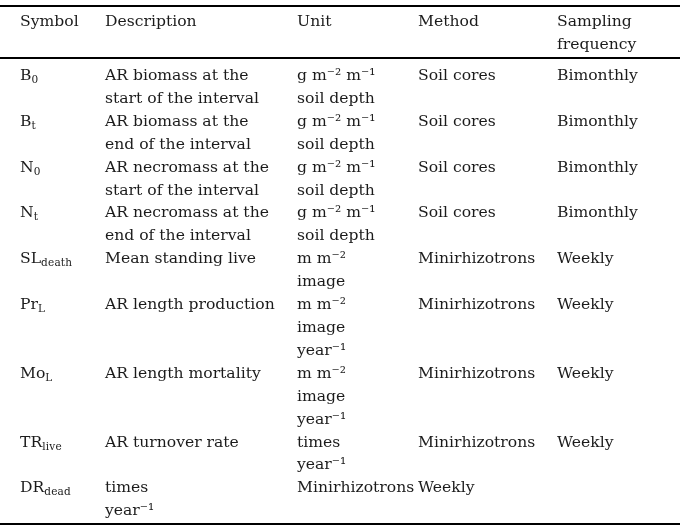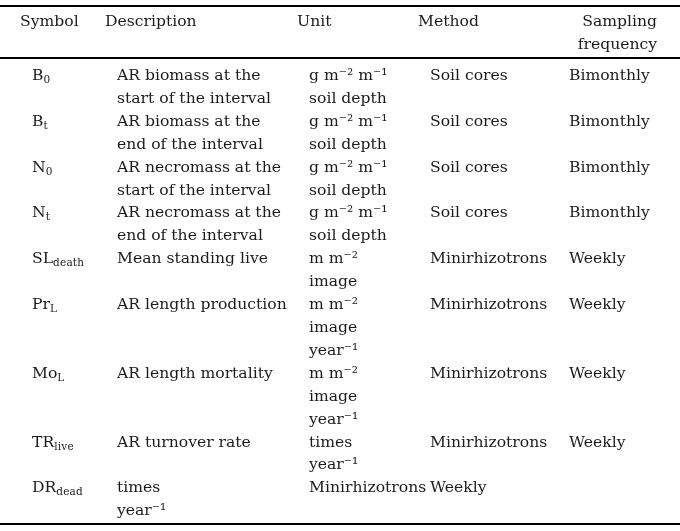--- a/index.html
+++ b/index.html
@@ -42,31 +42,29 @@
     position: absolute;
     top: 10px;
     left: 0;
     right: 0;
   }
   .tbody {
     position: absolute;
     top: 64px;
     left: 0;
     right: 0;
-    padding-left: 12px;
   }
   .line {
     line-height: 22.9px;
     white-space: nowrap;
   }
   .hcell .line { white-space: nowrap; }
   .hcell.wrap .line {
     white-space: normal;
     max-width: 100px;
-    text-align: right;
   }
   .sub {
     font-size: 10.5px;
     vertical-align: -3px;
     letter-spacing: 0.2px;
   }
   .cell { min-height: 22.9px; }
 </style>
 </head>
 <body>

